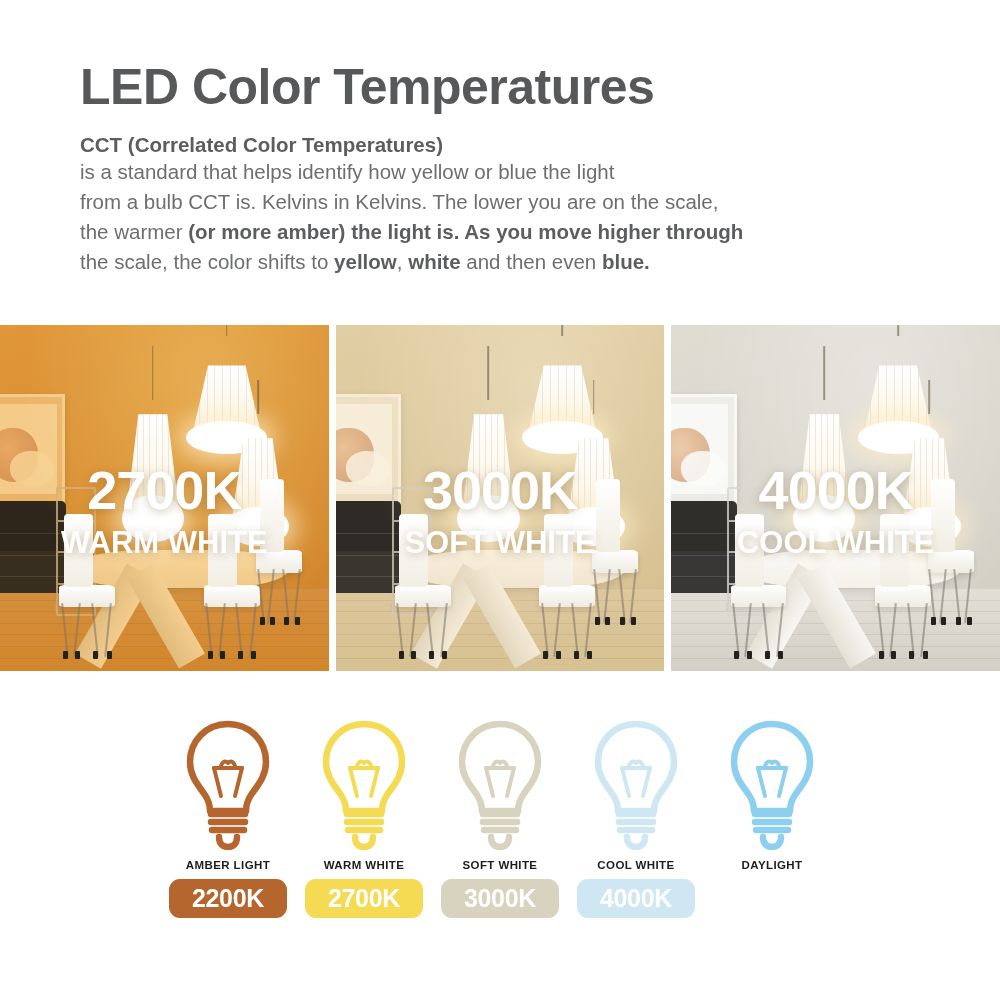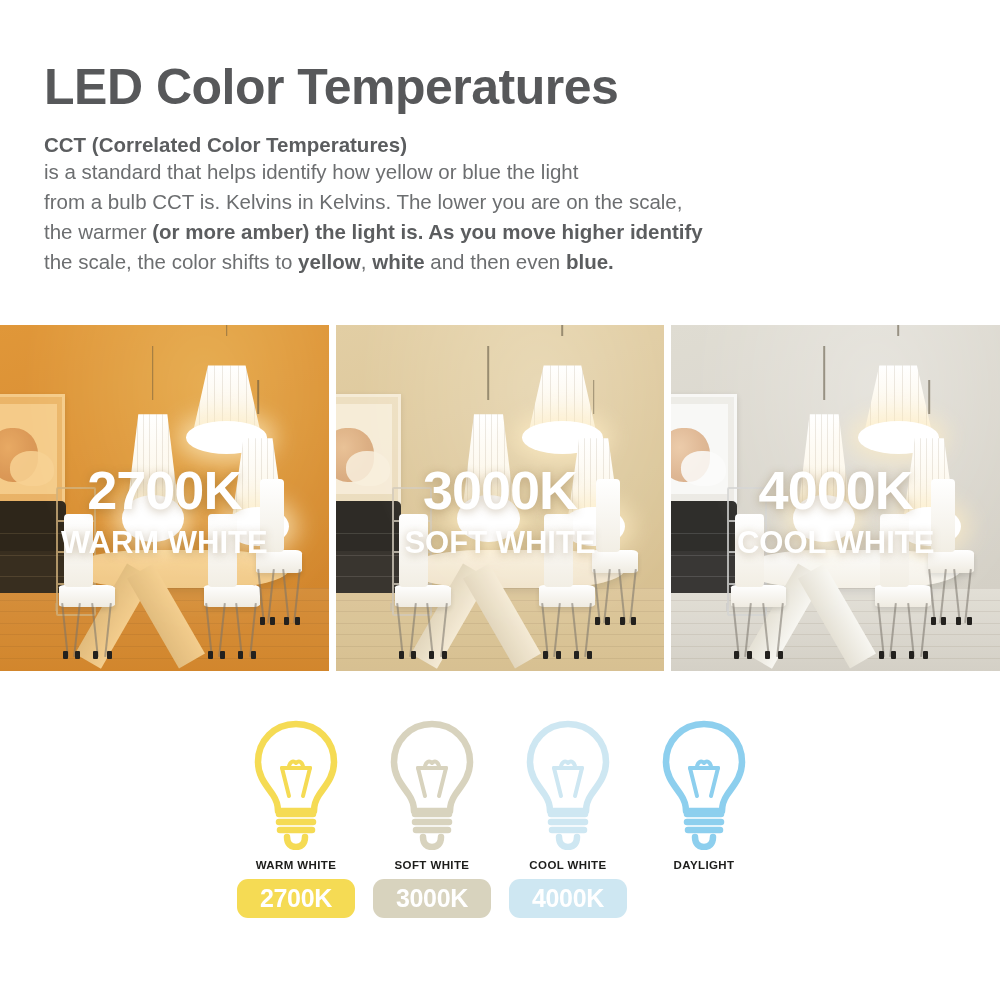--- a/index.html
+++ b/index.html
@@ -3,21 +3,21 @@
 <meta charset="utf-8">
 <style>
   html,body{margin:0;padding:0;}
   body{
     width:1000px;height:1000px;background:#ffffff;
     font-family:"Liberation Sans",sans-serif;
     overflow:hidden;position:relative;
   }
 
   
-  .header{padding:62px 0 0 44px;}
+  .header{padding:62px 0 0 80px;}
   .title{
     font-size:50px;font-weight:bold;color:#57585a;
     letter-spacing:-0.5px;line-height:1.02;margin:0;
   }
   .body-copy{margin-top:20px;}
   .body-line{
     font-size:20.5px;color:#6c6e70;line-height:1.47;
     white-space:nowrap;font-weight:300;
   }
   .body-line b{font-weight:bold;color:#5b5d5f;}
@@ -143,21 +143,21 @@
 </style>
 </head>
 <body>
 
 <div class="header">
   <h1 class="title">LED Color Temperatures</h1>
   <div class="body-copy">
     <div class="lead">CCT (Correlated Color Temperatures)</div>
     <div class="body-line">is a standard that helps identify how yellow or blue the light</div>
     <div class="body-line">from a bulb CCT is. Kelvins in Kelvins. The lower you are on the scale,</div>
-    <div class="body-line">the warmer<b> (or more amber) the light is.  As you move higher identify</b></div>
+    <div class="body-line">the warmer<b> (or more amber) the light is.  As you move higher through</b></div>
     <div class="body-line">the scale, the color shifts to <b>yellow</b>, <b>white</b> and then even <b>blue.</b></div>
   </div>
 </div>
 
 <div class="photo-band">
 
   <div class="panel">
     <div class="scene">
       <div class="wall" style="background: linear-gradient(160deg, rgb(232, 184, 99) 0%, rgb(217, 164, 77) 100%);"></div>
       <div class="floor" style="background: linear-gradient(rgb(220, 174, 104) 0%, rgb(217, 164, 77) 100%);">
@@ -515,20 +515,39 @@
       <div class="kelvin">4000K</div>
       <div class="cname">COOL WHITE</div>
     </div>
   </div>
 
 </div>
 
 <div class="bulbrow">
     <div class="bulbcell">
       <svg width="96" height="132" viewBox="0 0 96 132">
+        <g fill="none" stroke="#b5662e" stroke-width="6.5" stroke-linecap="round" stroke-linejoin="round">
+          <path d="M48 6 C26 6 10 23 10 44 C10 59 19 68 25 77 C29 83 30 88 30 93 L66 93 C66 88 67 83 71 77 C77 68 86 59 86 44 C86 23 70 6 48 6 Z"></path>
+          <path d="M31 96 L65 96"></path>
+          <path d="M31 104 L65 104"></path>
+          <path d="M32 112 L64 112"></path>
+          <path d="M39 119 C39 126 43 129 48 129 C53 129 57 126 57 119"></path>
+        </g>
+        <g fill="none" stroke="#b5662e" stroke-width="4" stroke-linecap="round" stroke-linejoin="round">
+          <path d="M34 50 L41 78"></path>
+          <path d="M62 50 L55 78"></path>
+          <path d="M34 50 L62 50"></path>
+          <path d="M41 50 C41 44 45 42 48 45 C51 42 55 44 55 50"></path>
+        </g>
+      </svg>
+      <div class="bulblabel">AMBER LIGHT</div>
+      <div class="badge" style="background: rgb(181, 102, 46);">2200K</div>
+    </div>
+    <div class="bulbcell">
+      <svg width="96" height="132" viewBox="0 0 96 132">
         <g fill="none" stroke="#f5db54" stroke-width="6.5" stroke-linecap="round" stroke-linejoin="round">
           <path d="M48 6 C26 6 10 23 10 44 C10 59 19 68 25 77 C29 83 30 88 30 93 L66 93 C66 88 67 83 71 77 C77 68 86 59 86 44 C86 23 70 6 48 6 Z"></path>
           <path d="M31 96 L65 96"></path>
           <path d="M31 104 L65 104"></path>
           <path d="M32 112 L64 112"></path>
           <path d="M39 119 C39 126 43 129 48 129 C53 129 57 126 57 119"></path>
         </g>
         <g fill="none" stroke="#f5db54" stroke-width="4" stroke-linecap="round" stroke-linejoin="round">
           <path d="M34 50 L41 78"></path>
           <path d="M62 50 L55 78"></path>

